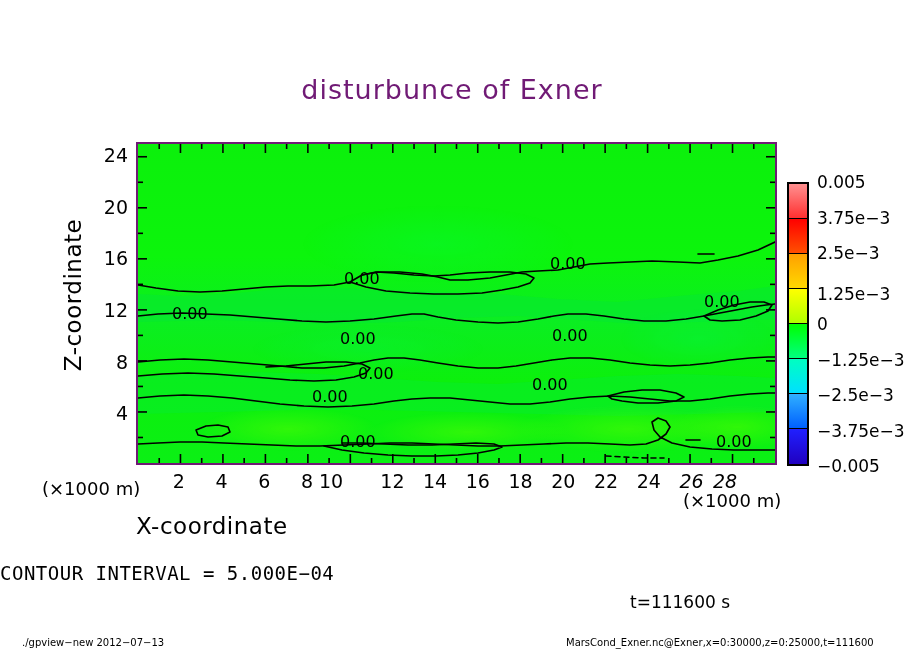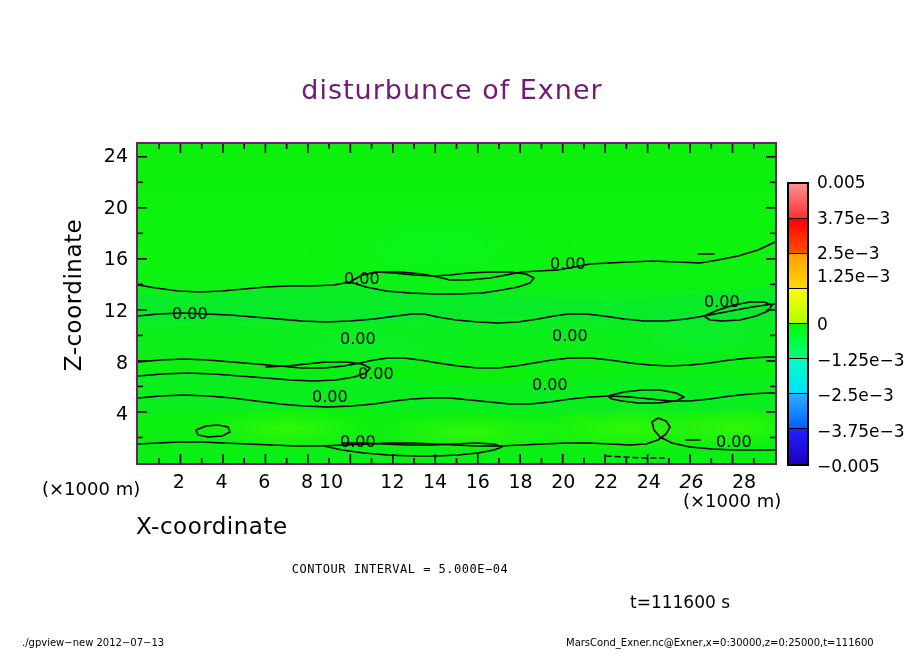--- a/index.html
+++ b/index.html
@@ -102,22 +102,21 @@
     position: absolute;
     left: 30px;
     font-size: 17px;
     white-space: nowrap;
     margin-top: -10px;
   }
 
   
   #contour-interval {
     left: 0; top: 562px; width: 800px;
-    text-align: center;
-    font-size: 12px;
+    font-size: 19px;
     letter-spacing: 0.5px;
     font-family: "DejaVu Sans Mono", monospace;
   }
   #time-label {
     left: 630px; top: 592px;
     font-size: 17px;
     font-family: "DejaVu Sans", sans-serif;
   }
   #footer-left {
     left: 22px; top: 637px;
@@ -335,21 +334,21 @@
     <div class="xtick" style="left: 306.933px;">8</div>
     <div class="xtick" style="left: 331px;">10</div>
     <div class="xtick" style="left: 392.4px;">12</div>
     <div class="xtick" style="left: 435.133px;">14</div>
     <div class="xtick" style="left: 477.867px;">16</div>
     <div class="xtick" style="left: 520.6px;">18</div>
     <div class="xtick" style="left: 563.333px;">20</div>
     <div class="xtick" style="left: 606.067px;">22</div>
     <div class="xtick" style="left: 648.8px;">24</div>
     <div class="xtick" style="left: 691.533px; font-style: italic;">26</div>
-    <div class="xtick" style="left: 744px;">28</div>
+    <div class="xtick" style="left: 725px; font-style: italic;">28</div>
   </div>
 
 <div id="yticks-host">
     <div class="ytick" style="top: 154.92px;">24</div>
     <div class="ytick" style="top: 206.6px;">20</div>
     <div class="ytick" style="top: 258.28px;">16</div>
     <div class="ytick" style="top: 309.96px;">12</div>
     <div class="ytick" style="top: 361.64px;">8</div>
     <div class="ytick" style="top: 413.32px;">4</div>
   </div>
@@ -368,21 +367,21 @@
       <div class="cb-band" style="background: linear-gradient(rgb(0, 255, 0), rgb(0, 255, 128));"></div>
       <div class="cb-band" style="background: linear-gradient(rgb(0, 255, 192), rgb(0, 224, 255));"></div>
       <div class="cb-band" style="background: linear-gradient(rgb(48, 176, 255), rgb(0, 96, 255));"></div>
       <div class="cb-band" style="background: linear-gradient(rgb(32, 32, 255), rgb(32, 0, 192));"></div>
     </div>
 </div>
 <div id="cb-labels-host">
     <div class="cb-label abs" style="left: 817px; top: 182px; text-align: center;">0.005</div>
     <div class="cb-label abs" style="left: 817px; top: 217.5px;">3.75e−3</div>
     <div class="cb-label abs" style="left: 817px; top: 253px;">2.5e−3</div>
-    <div class="cb-label abs" style="left: 817px; top: 276px;">1.25e−3</div>
+    <div class="cb-label abs" style="left: 817px; top: 294px;">1.25e−3</div>
     <div class="cb-label abs" style="left: 817px; top: 324px;">0</div>
     <div class="cb-label abs" style="left: 817px; top: 359.5px;">−1.25e−3</div>
     <div class="cb-label abs" style="left: 817px; top: 395px;">−2.5e−3</div>
     <div class="cb-label abs" style="left: 817px; top: 430.5px;">−3.75e−3</div>
     <div class="cb-label abs" style="left: 817px; top: 466px;">−0.005</div>
   </div>
 
 <div class="abs" id="contour-interval">CONTOUR INTERVAL = 5.000E−04</div>
 <div class="abs" id="time-label">t=111600 s</div>
 <div class="abs" id="footer-left">./gpview−new  2012−07−13</div>

